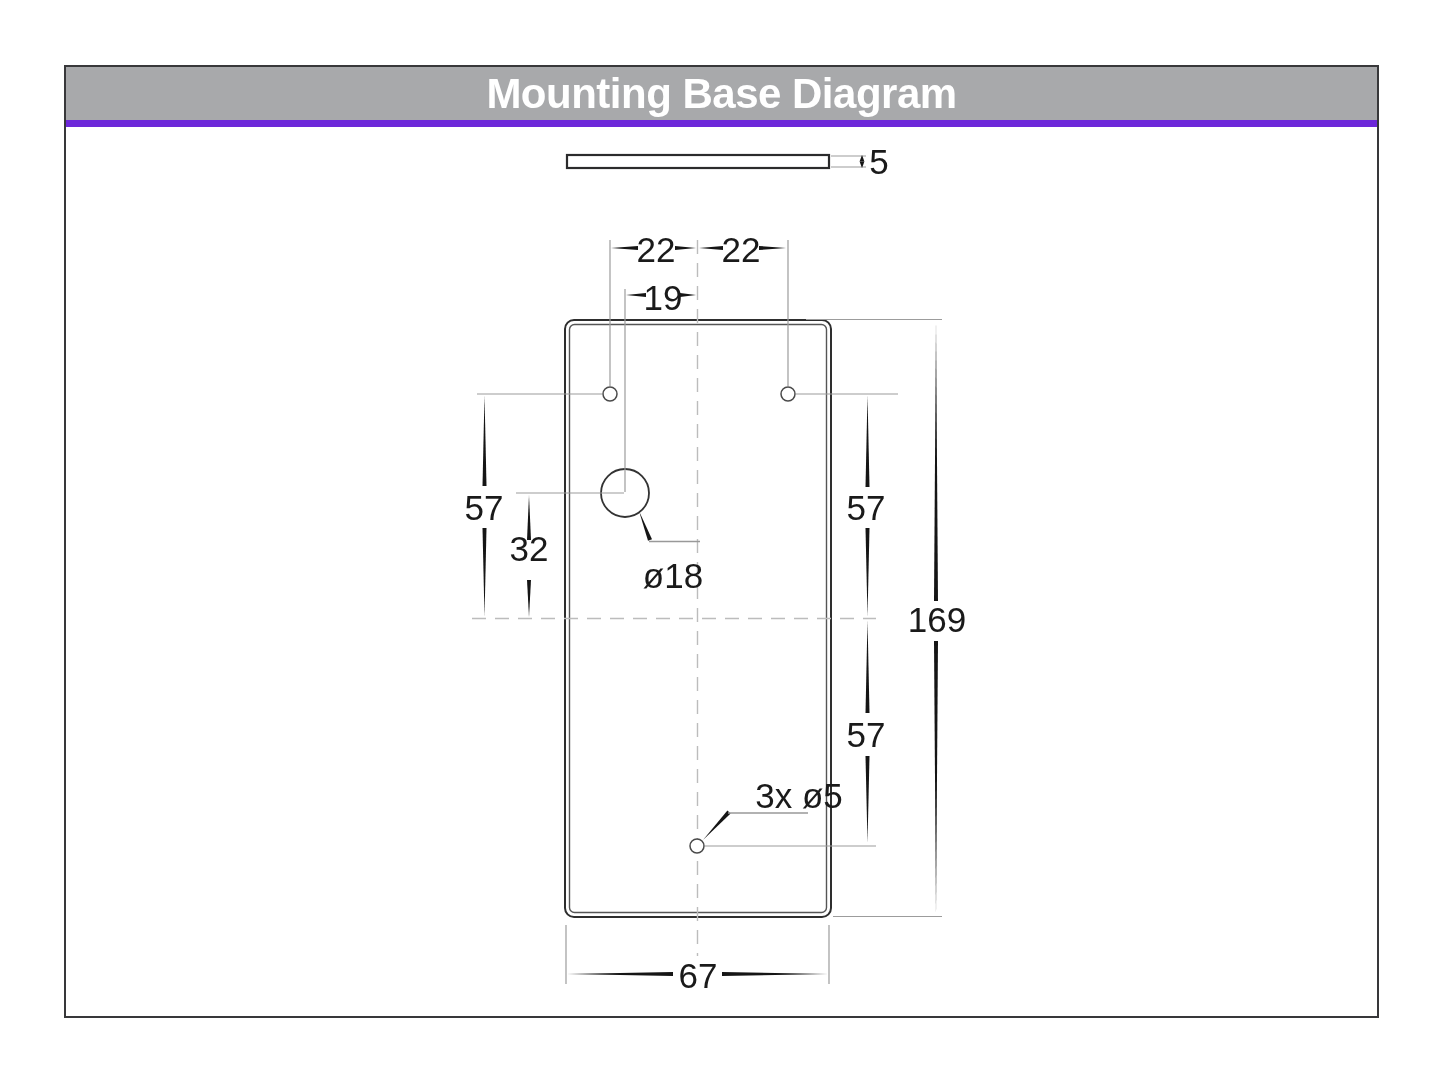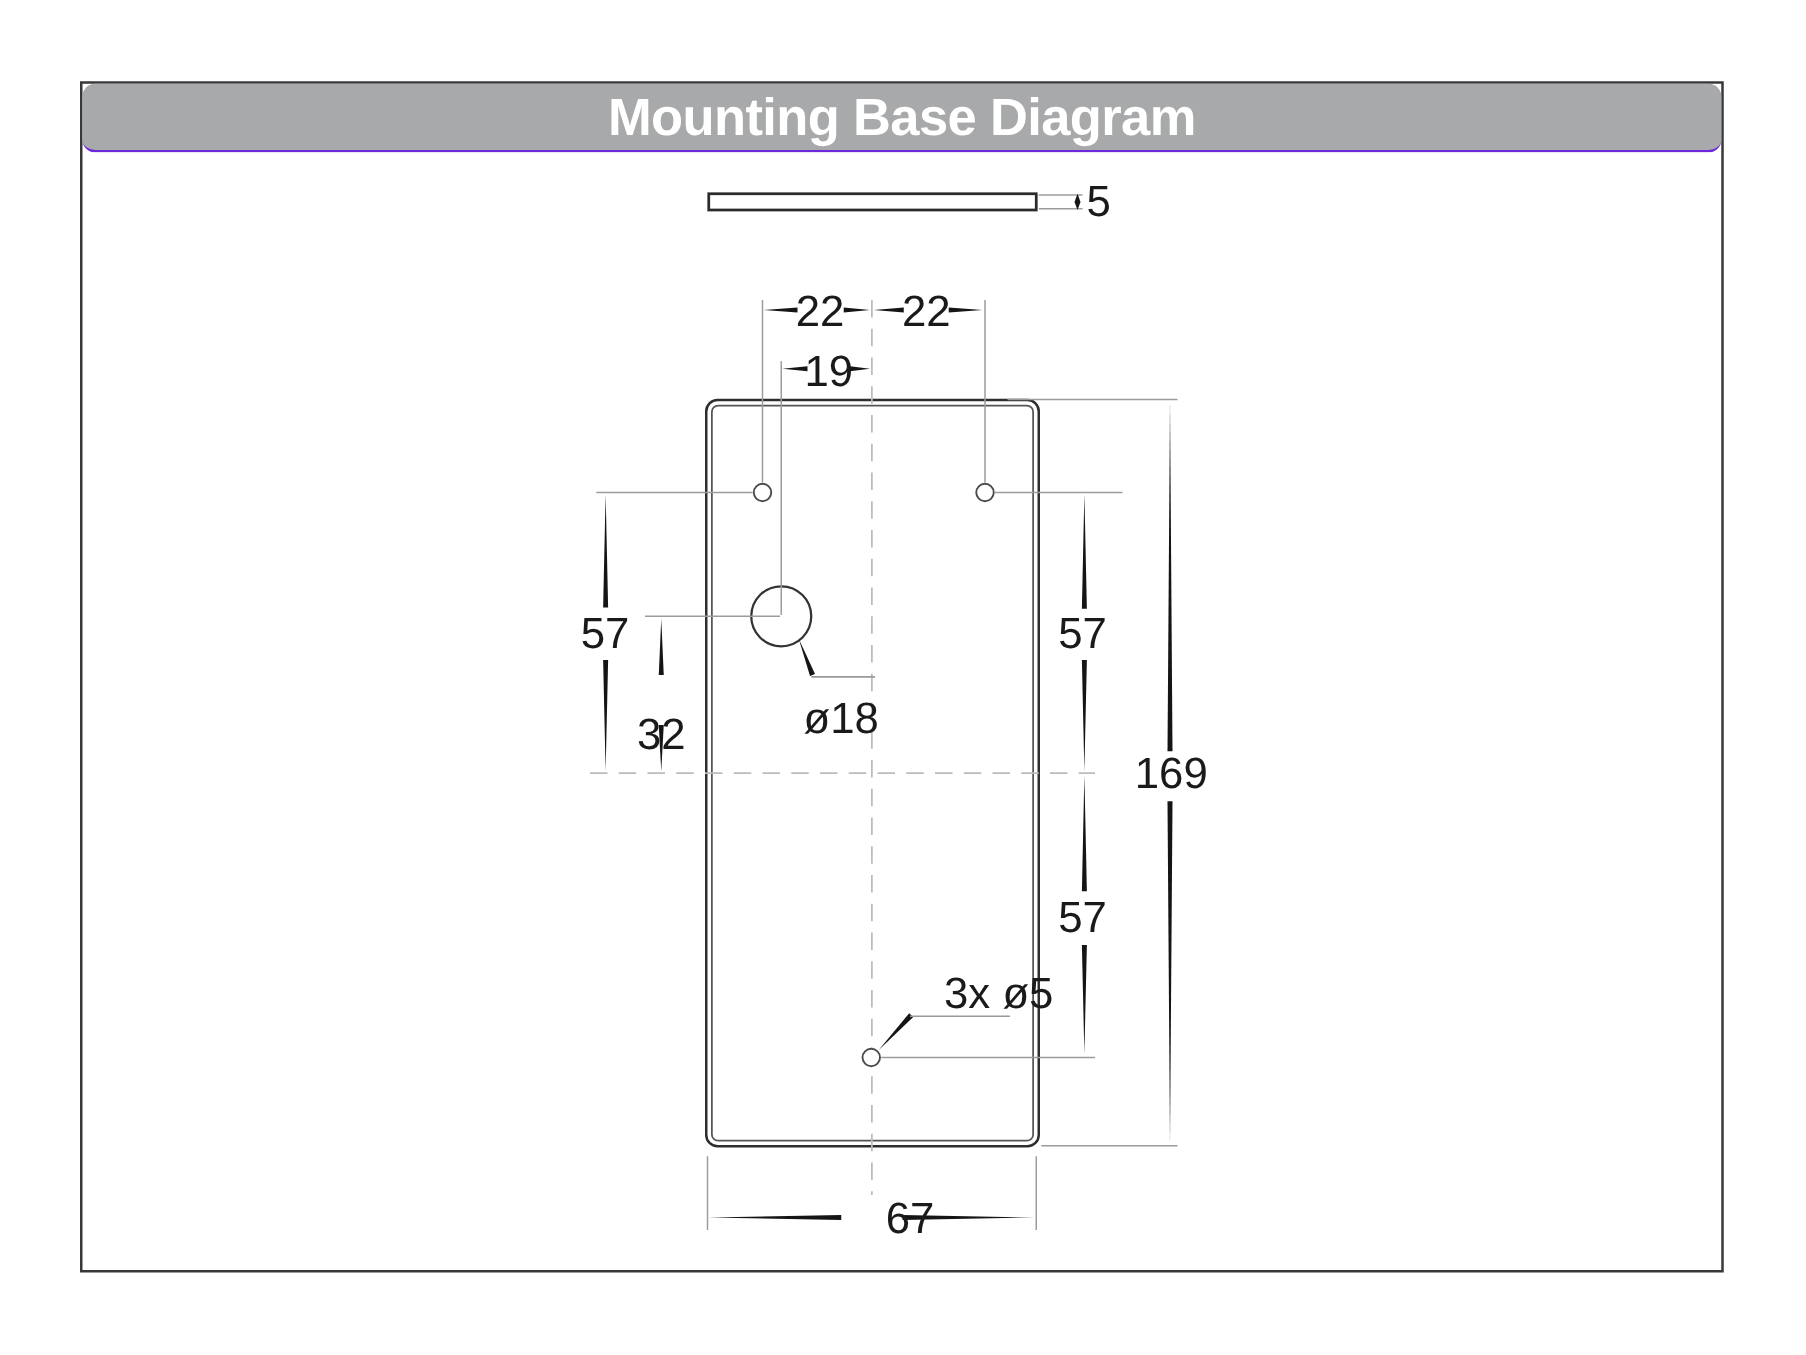--- a/index.html
+++ b/index.html
@@ -1,21 +1,21 @@
 <!DOCTYPE html>
 <html><head>
 <meta charset="utf-8">
 <style>
   html,body{margin:0;padding:0;background:#ffffff;}
   .page{position:relative;width:1445px;height:1084px;background:#ffffff;overflow:hidden;
         font-family:"Liberation Sans",sans-serif;}
   .frame{position:absolute;left:64px;top:65px;width:1315px;height:953px;
          border:2px solid #38383a;background:#ffffff;box-sizing:border-box;z-index:1;}
   .titlebar{position:absolute;left:0;top:0;right:0;height:53px;background:#a8a9ab;
-            border-bottom:2px solid #6d28d9;display:flex;align-items:center;justify-content:center;border-radius:10px;}
+            border-bottom:7px solid #6d28d9;display:flex;align-items:center;justify-content:center;}
   .titlebar span{color:#ffffff;font-size:42px;font-weight:bold;letter-spacing:-0.5px;}
   svg.linework{position:absolute;left:0;top:0;z-index:2;}
   .dim{position:absolute;transform:translate(-50%,-50%);font-size:35px;color:#1a1a1a;
        white-space:nowrap;z-index:3;line-height:1;}
 </style>
 </head>
 <body>
 
 <div class="page">
 
@@ -102,21 +102,21 @@
       <polygon points="703,840 730.6,813.5 727.4,810.5" fill="#151515"></polygon>
       <line x1="728" y1="813" x2="808" y2="813" stroke="#999999" stroke-width="1.3"></line>
     </g>
   </svg>
 
   <span class="dim" style="left:879px;top:161px;">5</span>
   <span class="dim" style="left:656px;top:249px;">22</span>
   <span class="dim" style="left:741px;top:249px;">22</span>
   <span class="dim" style="left:663px;top:297px;">19</span>
   <span class="dim" style="left:484px;top:507px;">57</span>
-  <span class="dim" style="left:529px;top:588px;text-align:right;">32</span>
+  <span class="dim" style="left:529px;top:548px;text-align:right;">32</span>
   <span class="dim" style="left:673px;top:527px;margin-top:48px;">ø18</span>
   <span class="dim" style="left:866px;top:507px;">57</span>
   <span class="dim" style="left:937px;top:619px;">169</span>
   <span class="dim" style="left:866px;top:734px;">57</span>
   <span class="dim" style="left:767px;top:795px;margin-left:32px;">3x ø5</span>
-  <span class="dim" style="left:728px;top:975px;">67</span>
+  <span class="dim" style="left:698px;top:975px;">67</span>
 
 </div>
 
 </body></html>

